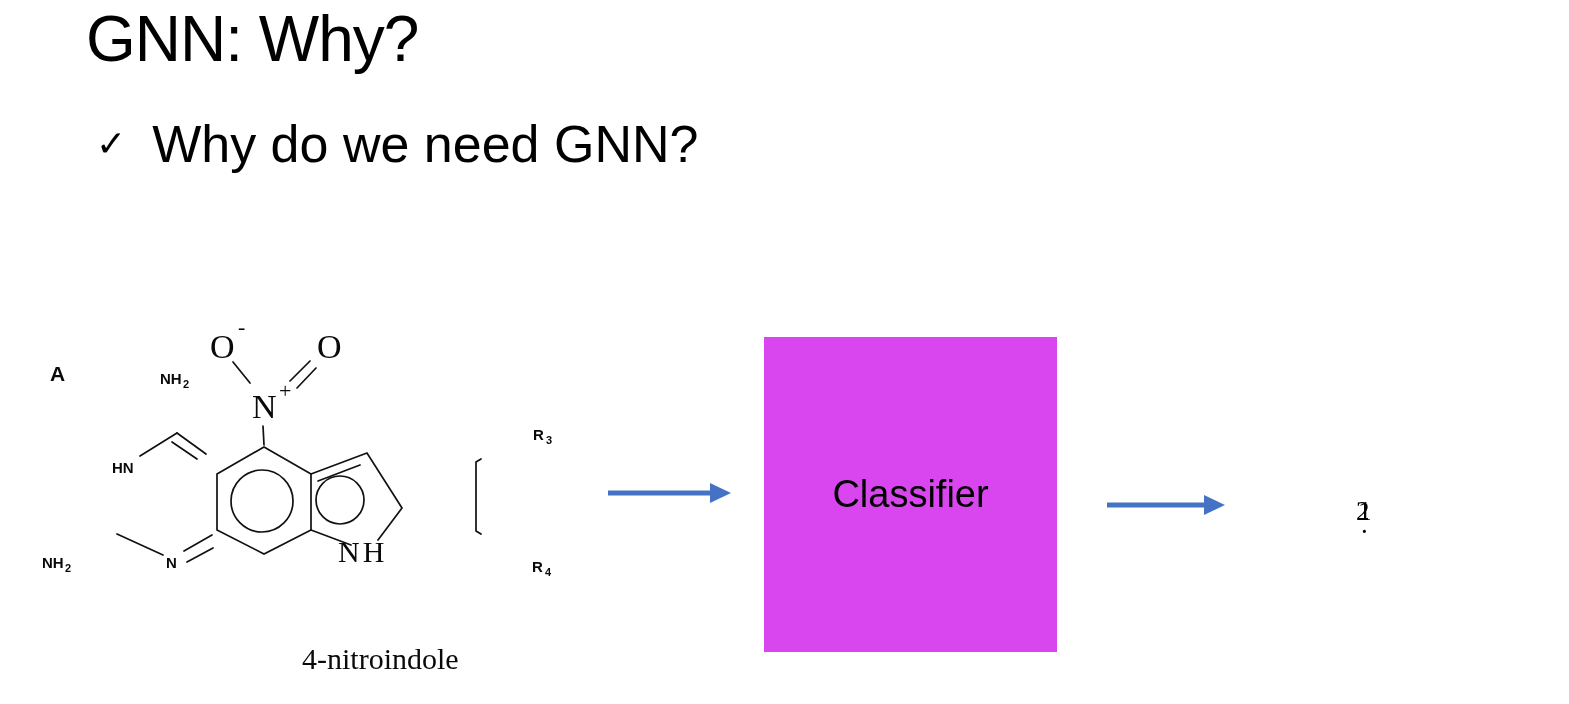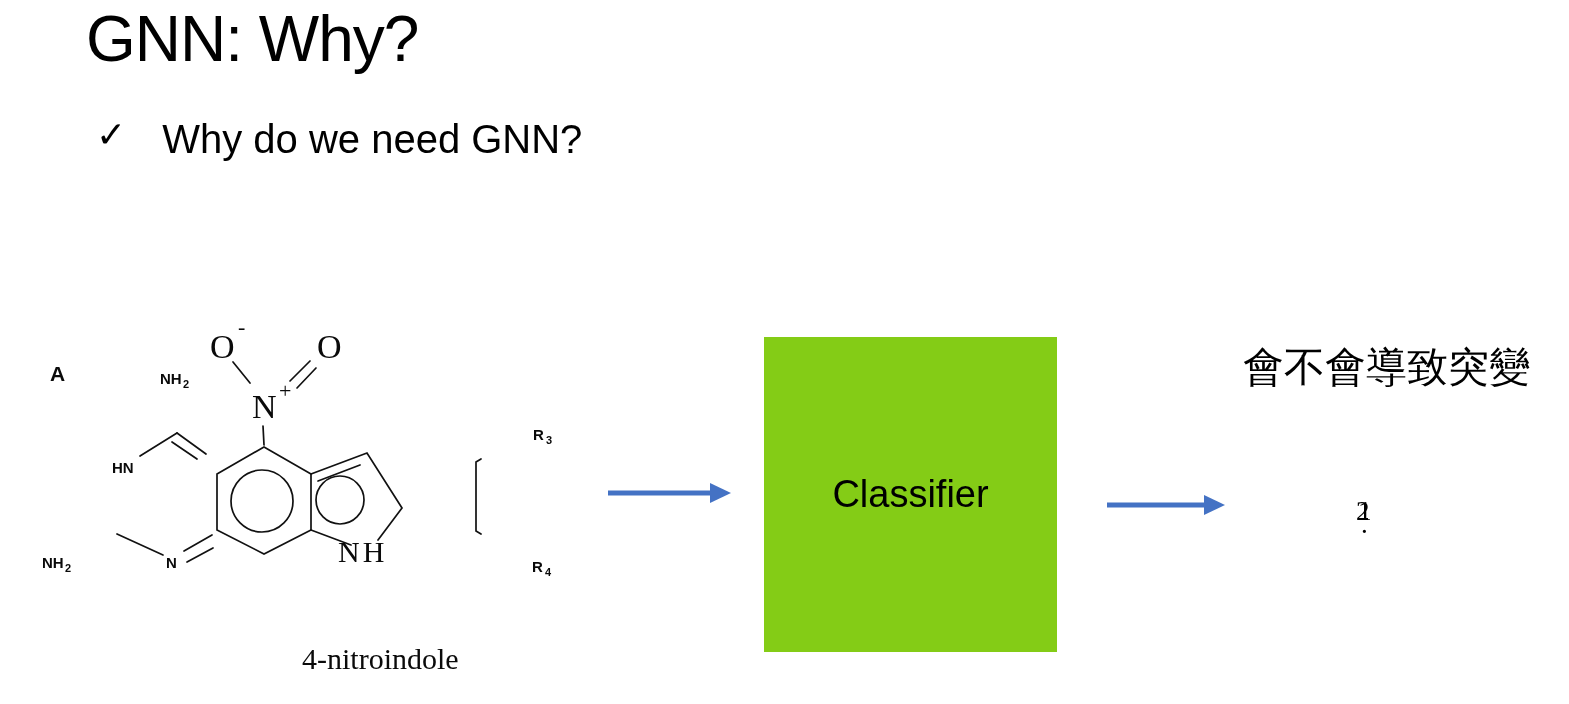--- a/index.html
+++ b/index.html
@@ -15,41 +15,41 @@
   }
   .abs { position: absolute; }
 
   
   #title {
     left: 86px; top: 2px;
     font-size: 64px; font-weight: 400; letter-spacing: -1px;
   }
   #bullet-row { left: 96px; top: 114px; }
   #bullet-check { font-size: 36px; vertical-align: 6px; }
-  #bullet-text { font-size: 40px; margin-left: 36px; }
+  #bullet-text { font-size: 52px; margin-left: 26px; }
   #subbullet-row { left: 212px; top: 174px; font-size: 30px; }
   #subbullet-marker { font-size: 26px; }
 
   
   #molecule { left: 20px; top: 310px; }
   .bond { stroke: #111111; stroke-width: 1.7; fill: none; stroke-linecap: round; }
   .ring { stroke: #111111; stroke-width: 1.7; fill: none; }
   text { fill: #0a0a0a; }
   .atom-serif   { font-family: "Liberation Serif", serif; font-size: 34px; }
   .atom-serif-m { font-family: "Liberation Serif", serif; font-size: 30px; letter-spacing: 3px; }
   .sup-serif    { font-family: "Liberation Serif", serif; font-size: 22px; }
   .lbl-bold { font-family: "Liberation Sans", sans-serif; font-weight: bold; font-size: 15px; }
   .lbl-sub  { font-family: "Liberation Sans", sans-serif; font-weight: bold; font-size: 11px; }
   .panel-lbl { font-family: "Liberation Sans", sans-serif; font-weight: bold; font-size: 21px; }
   .caption-serif { font-family: "Liberation Serif", serif; font-size: 30px; }
 
   
   #classifier-box {
     left: 764px; top: 337px; width: 293px; height: 315px;
-    background: #84cc16;
+    background: #d946ef;
     display: flex; align-items: center; justify-content: center;
     font-size: 38px;
   }
   .arrow-svg { overflow: visible; }
 
   
   #question-text {
     left: 1243px; top: 340px;
     font-size: 41px; font-weight: 300;
     white-space: nowrap;
@@ -138,21 +138,20 @@
 
   <div id="classifier-box" class="abs">
     <span>Classifier</span>
   </div>
 
   <svg class="abs arrow-svg" style="left:1100px; top:492px;" width="135" height="26" viewBox="0 0 135 26" xmlns="http://www.w3.org/2000/svg">
     <line x1="7" y1="13" x2="104" y2="13" stroke="#4472C4" stroke-width="5"></line>
     <polygon points="104,3 125,13 104,23" fill="#4472C4"></polygon>
   </svg>
 
-  <div id="question-text" class="abs">會不會導致突變</div>
 
   <div id="overlap-group" class="abs">
     <span id="overlap-char-bottom">2</span>
     <span id="overlap-char-top">1</span>
     <span id="overlap-dot">.</span>
   </div>
 
 </div>
 
 </body></html>

